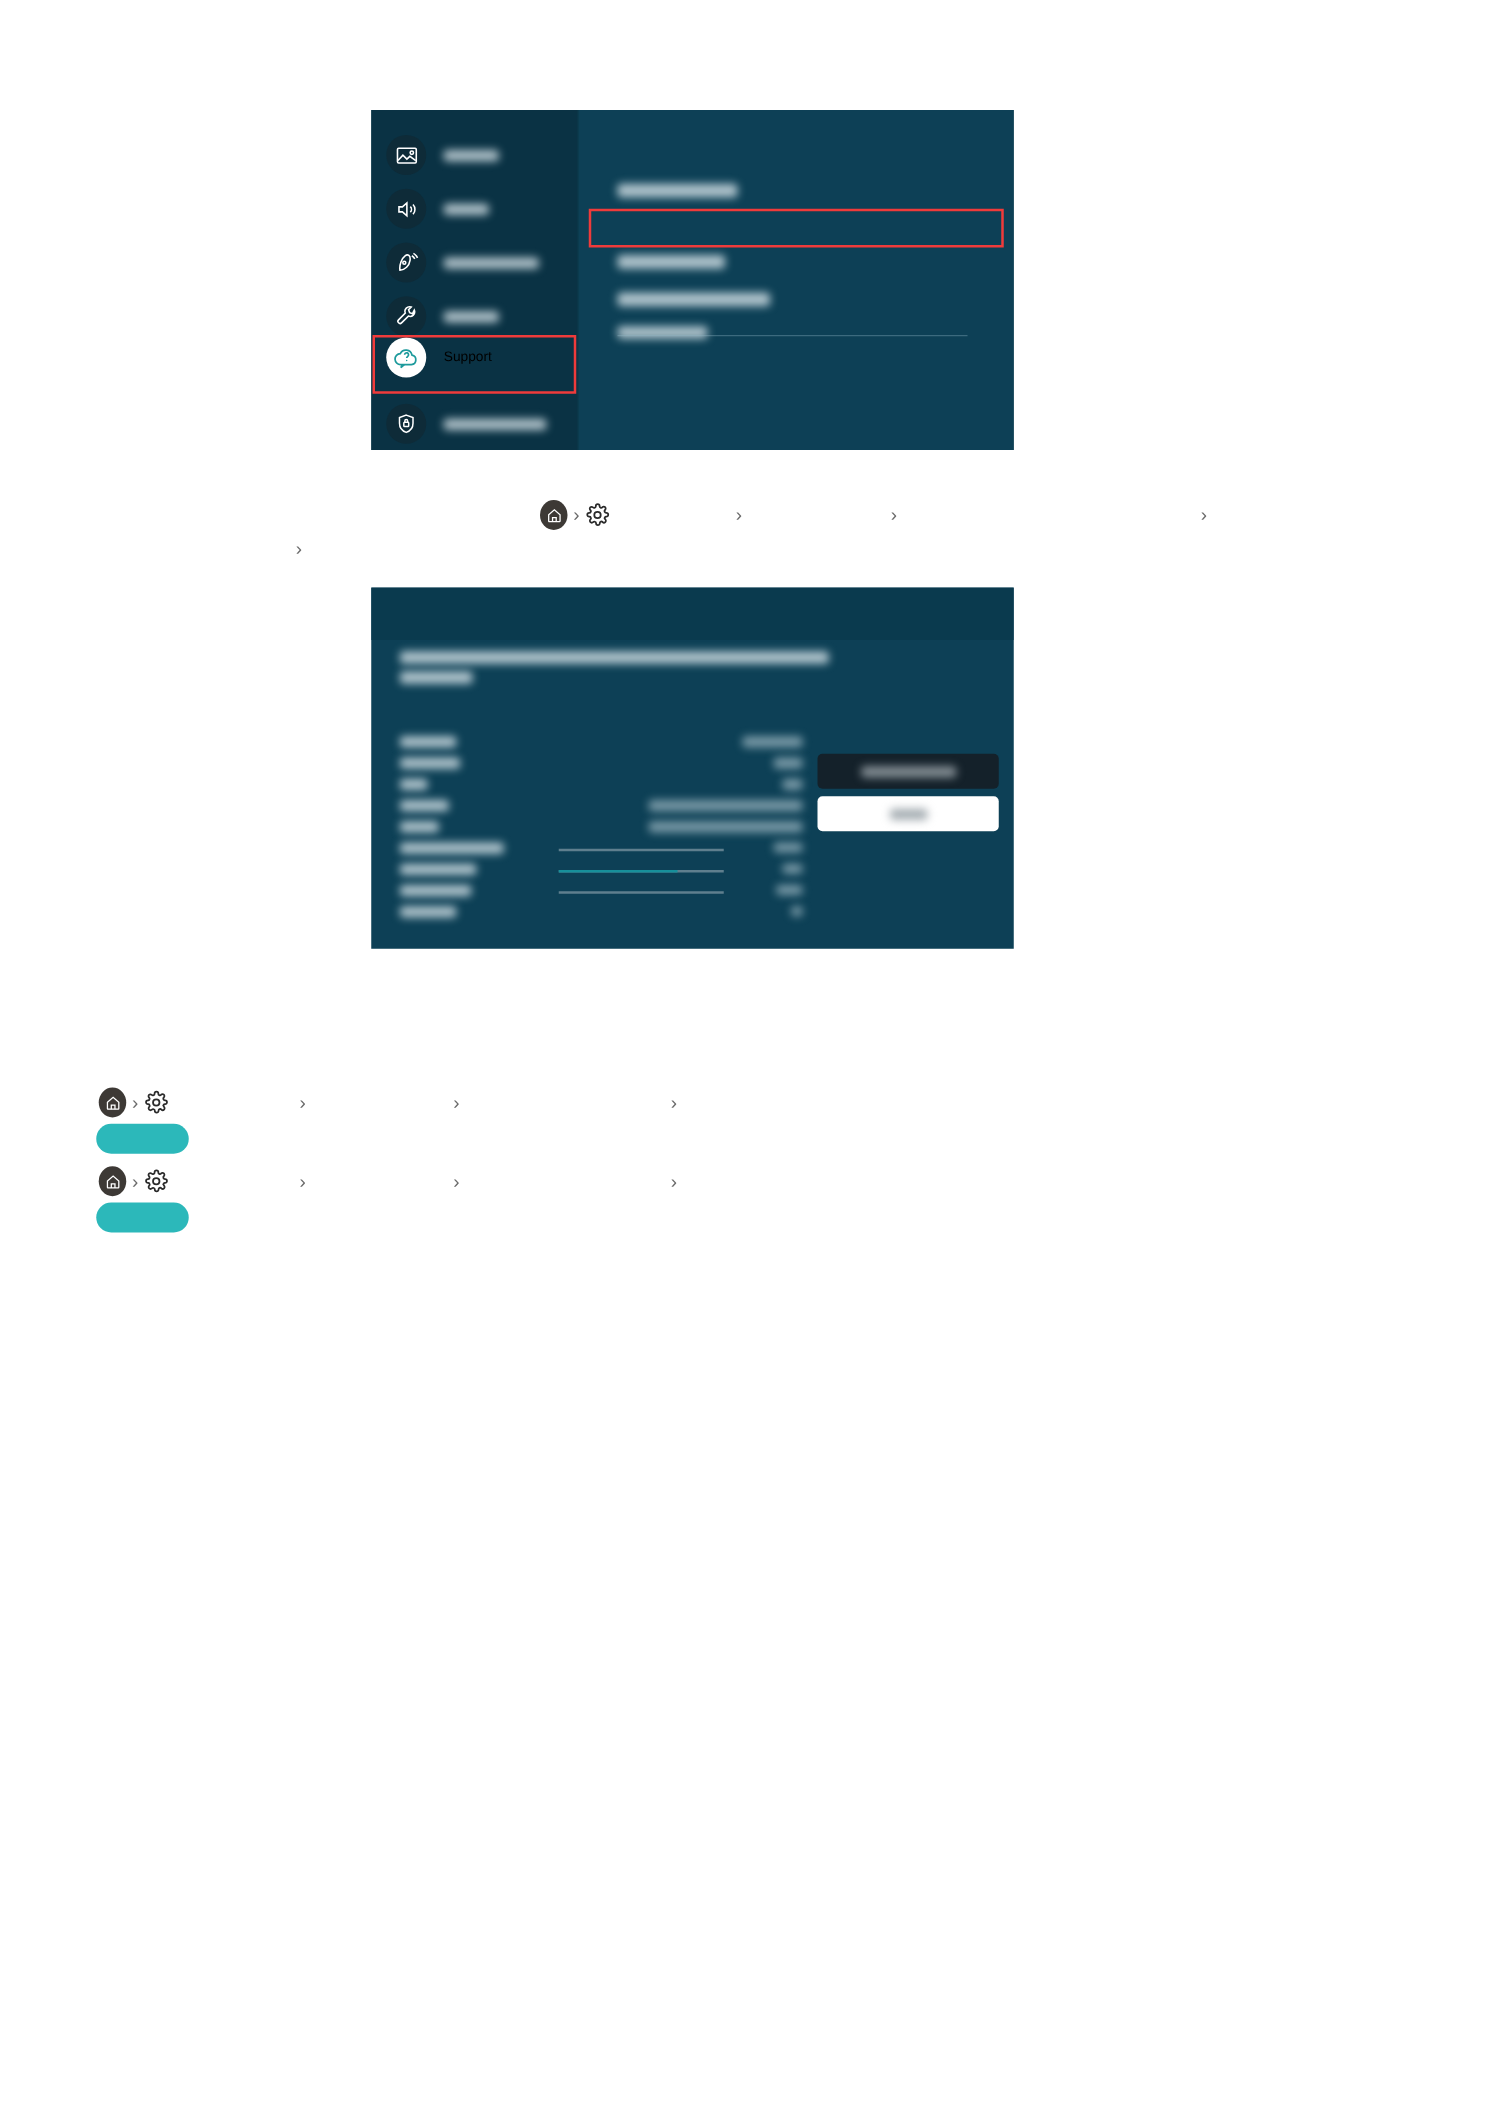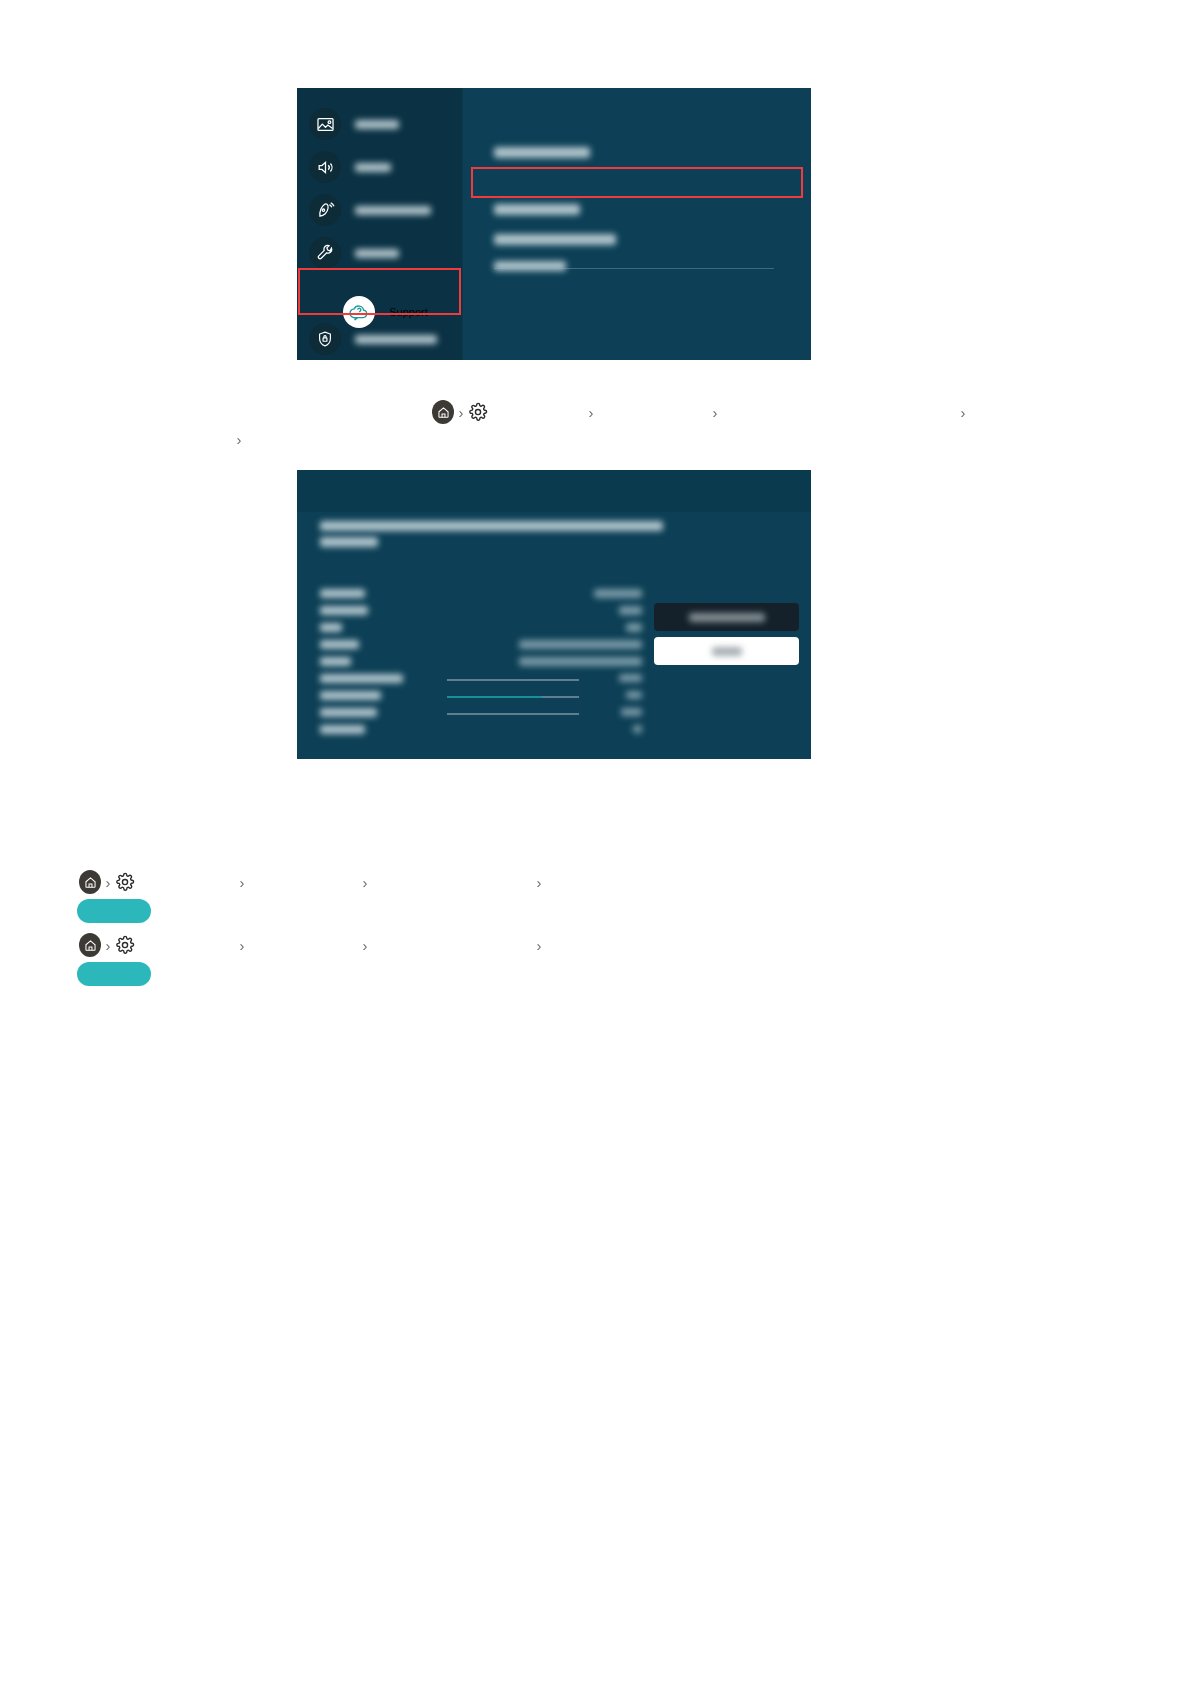--- a/index.html
+++ b/index.html
@@ -143,21 +143,21 @@
 
       <div class="side-item" style="top:143px;">
         <span class="side-ico">
           <svg width="19" height="19" viewBox="0 0 24 24" fill="none" stroke="#ffffff" stroke-width="1.6">
             <path d="M19.5 5.2a4.6 4.6 0 01-6 6L6.6 18a2.1 2.1 0 11-3-3l6.8-6.9a4.6 4.6 0 016-6l-2.7 2.7 1.1 2.9 2.9 1.1z"></path>
           </svg>
         </span>
         <span class="side-label blur-text" style="width:44px;height:9px;">General</span>
       </div>
 
-      <div class="side-item" style="top:202px;justify-content:center;">
+      <div class="side-item" style="top:176px;">
         <span class="side-ico active">
           <svg width="22" height="22" viewBox="0 0 24 24" fill="none" stroke="#1d9a9c" stroke-width="1.5">
             <path d="M7.2 18.2h9.3a4.2 4.2 0 00.5-8.3 5.4 5.4 0 00-10.2-1.3 3.8 3.8 0 00.4 9.6z"></path>
             <path d="M10.6 9.6a1.7 1.7 0 113 1.1c-.5.6-1.2.8-1.2 1.7"></path>
             <circle cx="12.4" cy="14.6" r="0.65" fill="#1d9a9c" stroke="none"></circle>
             <path d="M8.6 18.2l-1.3 2.6 3-2.6"></path>
           </svg>
         </span>
         <span class="side-label">Support</span>
       </div>

